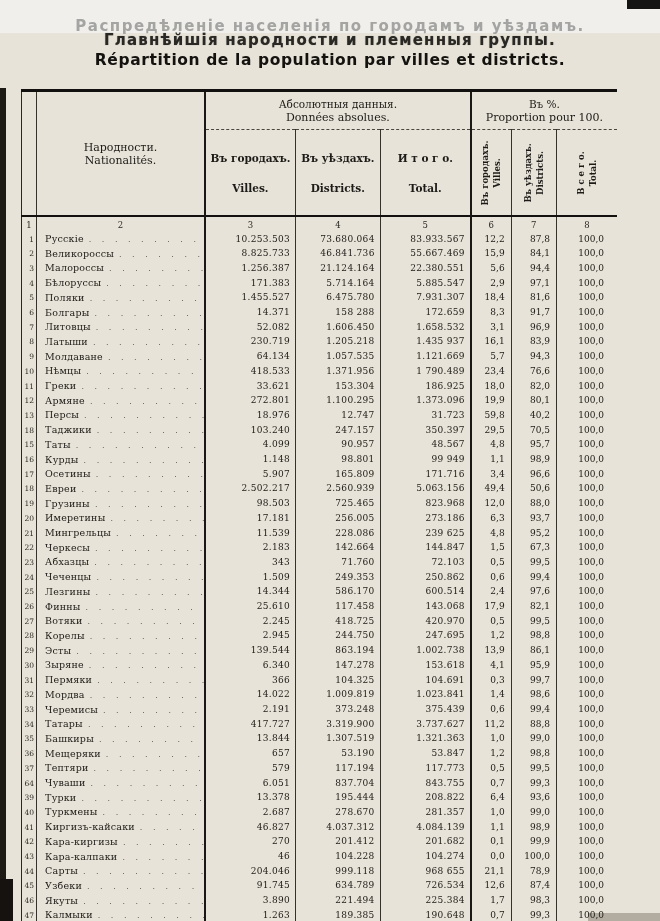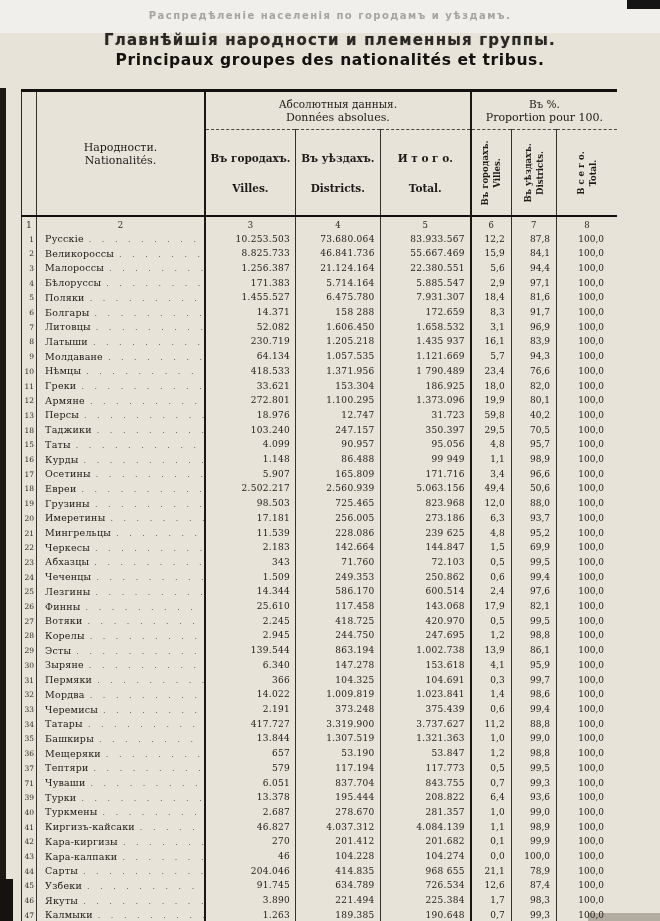--- a/index.html
+++ b/index.html
@@ -11,23 +11,23 @@
   }
   
   .top-band{position:absolute;left:0;top:0;width:660px;height:33px;background:#f0efec;}
   .corner-mark-tr{position:absolute;right:0;top:0;width:33px;height:9px;background:#141414;}
   .gutter-strip{position:absolute;left:0;top:88px;width:6px;height:833px;background:#1d1915;}
   .gutter-foot{position:absolute;left:0;bottom:0;width:13px;height:42px;background:#15120f;}
   .smudge-br{position:absolute;right:0;bottom:0;width:72px;height:8px;background:#b3ada1;}
 
   
   .faded-title{
-    position:absolute;left:30px;top:10px;width:600px;text-align:center;
+    position:absolute;left:30px;top:17px;width:600px;text-align:center;
     font-family:"DejaVu Sans", sans-serif;font-weight:bold;
-    font-size:10px;letter-spacing:1.5px;color:#a4a4a2;
+    font-size:15px;letter-spacing:1.5px;color:#a4a4a2;
   }
   .title-block{position:absolute;left:30px;top:30px;width:600px;text-align:center;
     font-family:"DejaVu Sans", sans-serif;font-weight:bold;color:#14120f;}
   .title-ru{font-size:15px;letter-spacing:1.2px;line-height:20px;
     color:#2a2824;text-shadow:0 0 1px #8a877f;}
   .title-fr{font-size:15.5px;letter-spacing:0.6px;line-height:21px;}
 
   
   table.census{
     position:absolute;left:21px;top:89px;
@@ -92,21 +92,21 @@
 
 <div class="top-band"></div>
 <div class="corner-mark-tr"></div>
 <div class="gutter-strip"></div>
 <div class="gutter-foot"></div>
 <div class="smudge-br"></div>
 
 <div class="faded-title">Распредѣленіе населенія по городамъ и уѣздамъ.</div>
 <div class="title-block">
   <div class="title-ru">Главнѣйшія народности и племенныя группы.</div>
-  <div class="title-fr">Principaux groupes des nationalités et tribus.</div>
+  <div class="title-fr">Répartition de la population par villes et districts.</div>
 </div>
 
 <table class="census">
   <colgroup>
     <col class="c1">
       <col class="c2">
       <col class="c3">
       <col class="c4">
     <col class="c5">
       <col class="c6">
@@ -392,35 +392,35 @@
       <tr>
         <td class="num bR1">15</td>
         <td class="name bR2">
           <span class="cellflex">
             <span class="nm">Таты</span>
             <span class="leader"></span>
           </span>
         </td>
         <td class="val bR1">4.099</td>
         <td class="val bR1">90.957</td>
-        <td class="val bR2">95.056</td>
+        <td class="val bR2">48.567</td>
         <td class="pct bR1">4,8</td>
         <td class="pct bR1">95,7</td>
         <td class="pct8">100,0</td>
       </tr>
       <tr>
         <td class="num bR1">16</td>
         <td class="name bR2">
           <span class="cellflex">
             <span class="nm">Курды</span>
             <span class="leader"></span>
           </span>
         </td>
         <td class="val bR1">1.148</td>
-        <td class="val bR1">86.488</td>
+        <td class="val bR1">98.801</td>
         <td class="val bR2">99 949</td>
         <td class="pct bR1">1,1</td>
         <td class="pct bR1">98,9</td>
         <td class="pct8">100,0</td>
       </tr>
       <tr>
         <td class="num bR1">17</td>
         <td class="name bR2">
           <span class="cellflex">
             <span class="nm">Осетины</span>
@@ -499,21 +499,21 @@
         <td class="name bR2">
           <span class="cellflex">
             <span class="nm">Черкесы</span>
             <span class="leader"></span>
           </span>
         </td>
         <td class="val bR1">2.183</td>
         <td class="val bR1">142.664</td>
         <td class="val bR2">144.847</td>
         <td class="pct bR1">1,5</td>
-        <td class="pct bR1">69,9</td>
+        <td class="pct bR1">67,3</td>
         <td class="pct8">100,0</td>
       </tr>
       <tr>
         <td class="num bR1">23</td>
         <td class="name bR2">
           <span class="cellflex">
             <span class="nm">Абхазцы</span>
             <span class="leader"></span>
           </span>
         </td>
@@ -728,21 +728,21 @@
           </span>
         </td>
         <td class="val bR1">579</td>
         <td class="val bR1">117.194</td>
         <td class="val bR2">117.773</td>
         <td class="pct bR1">0,5</td>
         <td class="pct bR1">99,5</td>
         <td class="pct8">100,0</td>
       </tr>
       <tr>
-        <td class="num bR1">71</td>
+        <td class="num bR1">64</td>
         <td class="name bR2">
           <span class="cellflex">
             <span class="nm">Чуваши</span>
             <span class="leader"></span>
           </span>
         </td>
         <td class="val bR1">6.051</td>
         <td class="val bR1">837.704</td>
         <td class="val bR2">843.755</td>
         <td class="pct bR1">0,7</td>
@@ -826,21 +826,21 @@
       </tr>
       <tr>
         <td class="num bR1">44</td>
         <td class="name bR2">
           <span class="cellflex">
             <span class="nm">Сарты</span>
             <span class="leader"></span>
           </span>
         </td>
         <td class="val bR1">204.046</td>
-        <td class="val bR1">414.835</td>
+        <td class="val bR1">999.118</td>
         <td class="val bR2">968 655</td>
         <td class="pct bR1">21,1</td>
         <td class="pct bR1">78,9</td>
         <td class="pct8">100,0</td>
       </tr>
       <tr>
         <td class="num bR1">45</td>
         <td class="name bR2">
           <span class="cellflex">
             <span class="nm">Узбеки</span>

